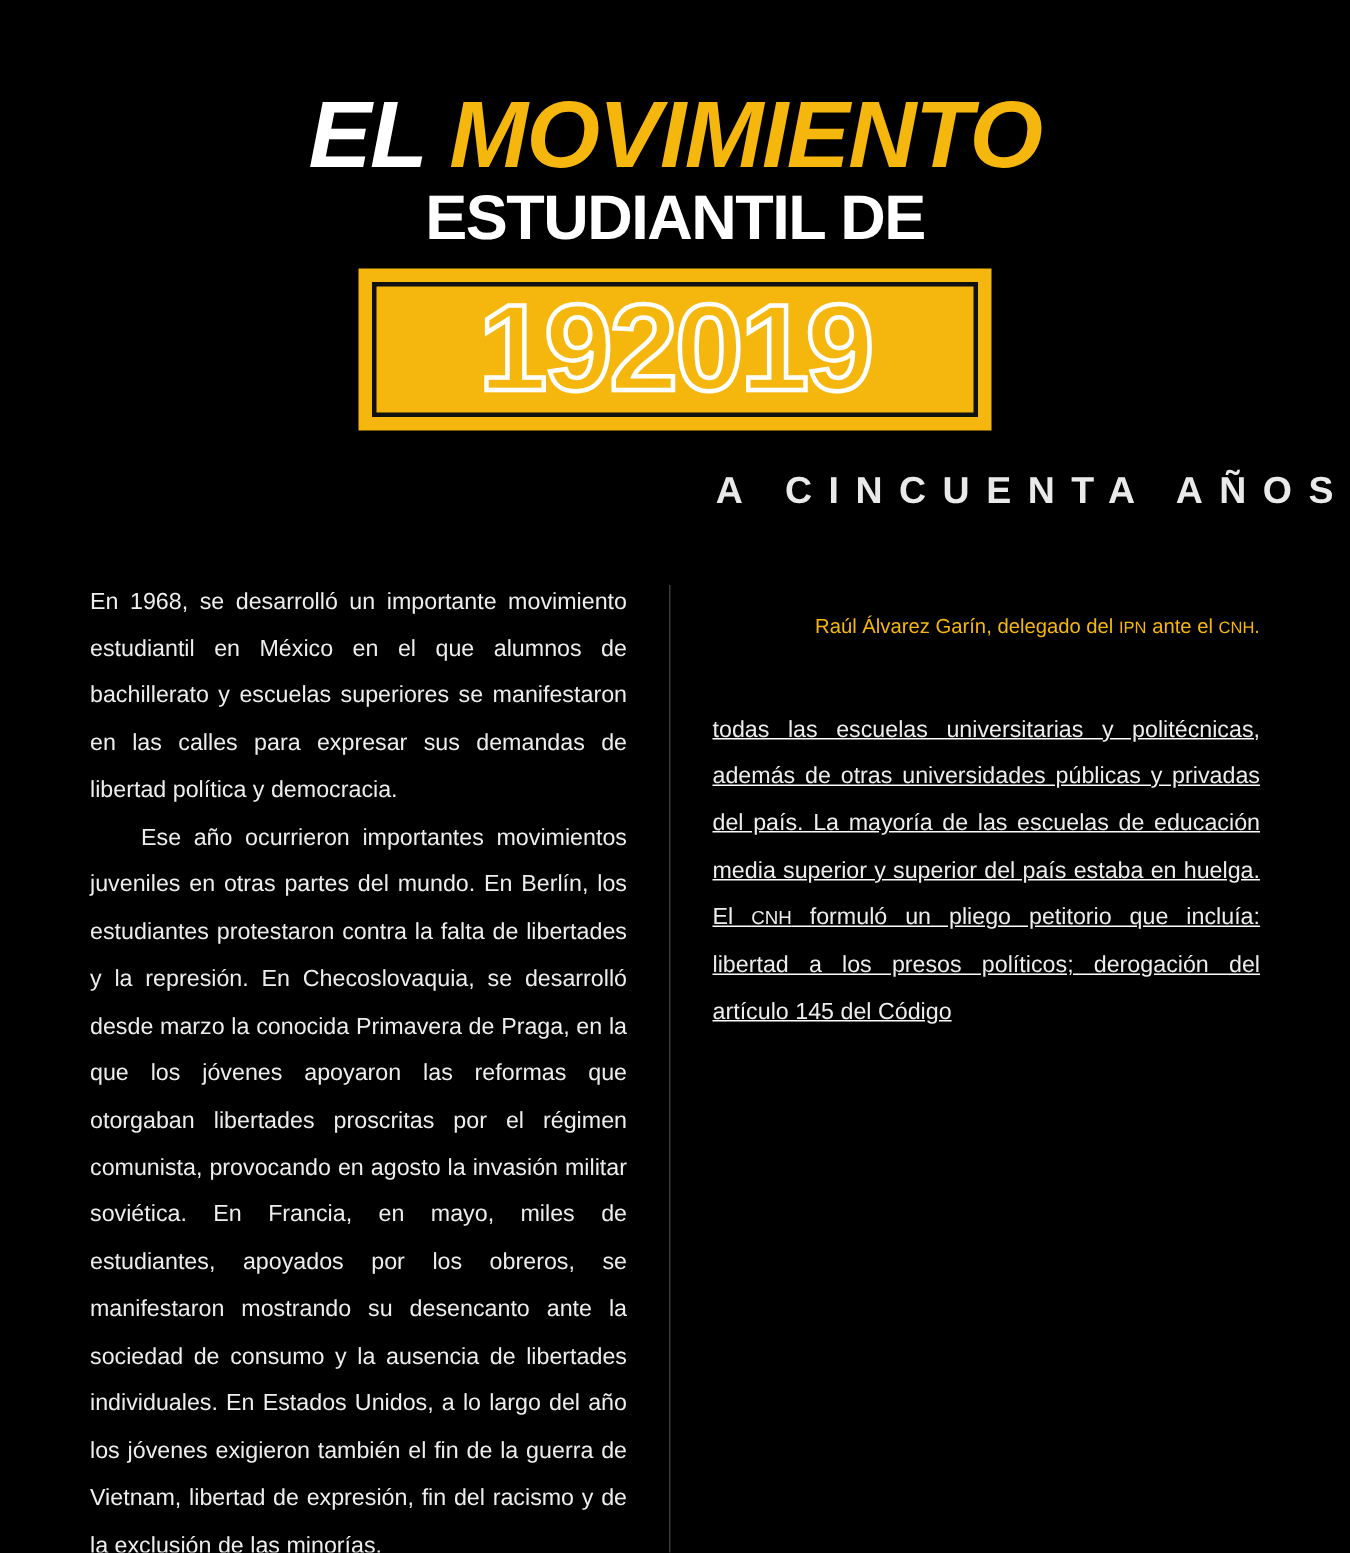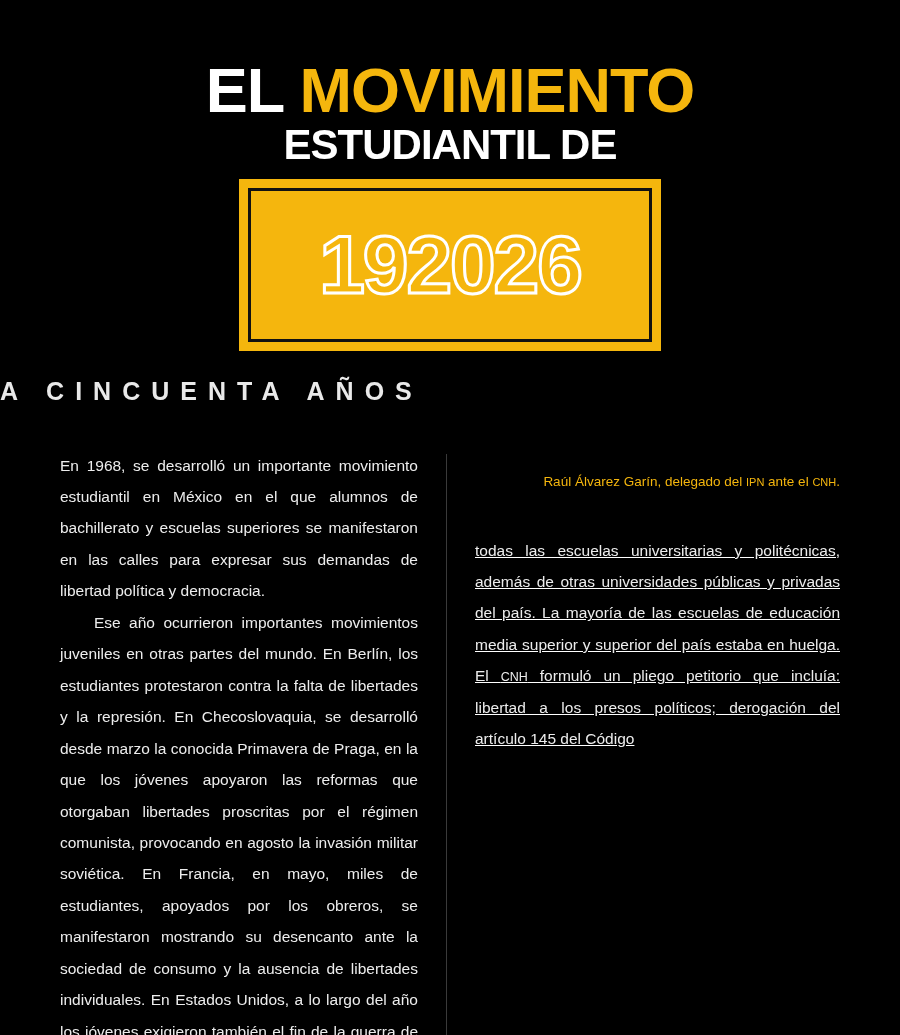--- a/index.html
+++ b/index.html
@@ -24,36 +24,37 @@
   .line1, .line2 {
     font-family: "Liberation Sans Narrow", "Liberation Sans", sans-serif;
     font-weight: bold;
     letter-spacing: -1px;
     line-height: 0.92;
     white-space: nowrap;
   }
   .line1 {
     font-size: 63px;
     margin-bottom: 6px;
+    font-style: italic;
   }
   .line2 {
     font-size: 42px;
     margin-bottom: 14px;
   }
   .w-white { color: #ffffff; }
   .w-yellow { color: #f5b60d; }
 
   
   .yearband-wrap {
     display: flex;
     justify-content: center;
   }
   .yearband {
     width: 422px;
-    height: 172px;
+    height: 108px;
     background: #f5b60d;
     position: relative;
     display: flex;
     align-items: center;
     justify-content: center;
   }
   .yearband::before {
     content: "";
     position: absolute;
     left: 9px; top: 9px; right: 9px; bottom: 9px;
@@ -75,21 +76,21 @@
     color: transparent;
     -webkit-text-stroke: 3px #ffffff;
   }
   .yr-dark {
     color: transparent;
     -webkit-text-stroke: 3px #141414;
   }
 
   
   .subhead {
-    text-align: left;
+    text-align: right;
     margin-top: 26px;
     margin-bottom: 30px;
     font-family: "Liberation Sans Narrow", "Liberation Sans", sans-serif;
     font-weight: bold;
     font-size: 25px;
     letter-spacing: 11px;
     color: #e9e9e9;
   }
 
   
@@ -165,21 +166,21 @@
   </div>
   <div class="line2">
     <span class="w-white">ESTUDIANTIL</span>
     <span class="w-white">DE</span>
   </div>
 
   <div class="yearband-wrap">
     <div class="yearband">
       <div class="years">
         <span class="yr-outline">19</span>
-        <span class="yr-outline">2026</span>
+        <span class="yr-outline">2019</span>
       </div>
     </div>
   </div>
 
   <div class="subhead">A CINCUENTA AÑOS</div>
 </div>
 
 <div class="columns">
 
   <div class="col col-left">

